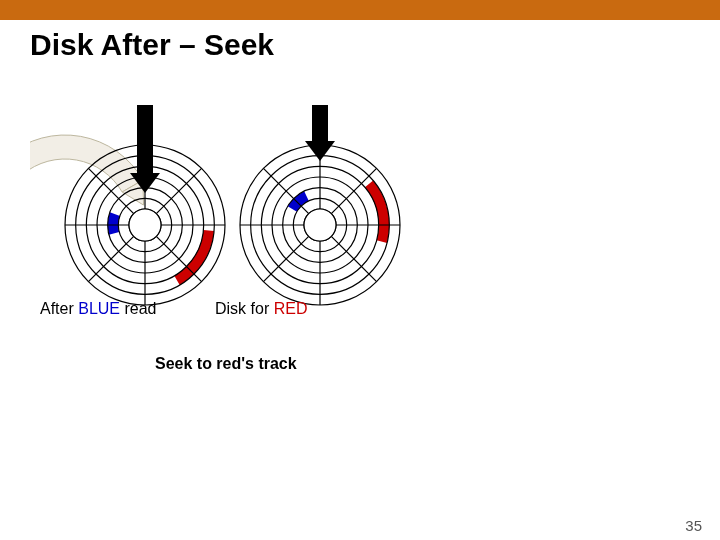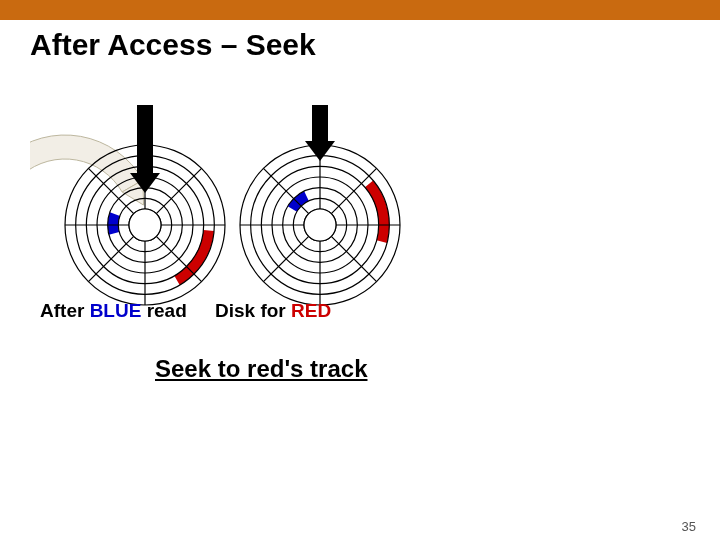--- a/index.html
+++ b/index.html
@@ -31,50 +31,49 @@
   .disk-area {
     position: absolute;
     top: 105px;
     left: 30px;
     width: 420px;
     height: 220px;
   }
   .caption {
     position: absolute;
     top: 300px;
-    font-size: 19px;
-    font-weight: bold;
+    font-size: 16px;
+    font-weight: normal;
     color: #000;
     white-space: nowrap;
   }
   .caption .blue { color: #0000cc; }
   .caption .red { color: #cc0000; margin-top: 47px; }
   .bottomline {
     position: absolute;
     top: 355px;
     left: 155px;
-    font-size: 24px;
+    font-size: 16px;
     font-weight: bold;
     color: #000;
-    text-decoration: underline;
   }
   .pagenum {
     position: absolute;
     bottom: 6px;
-    right: 24px;
-    font-size: 13px;
+    right: 18px;
+    font-size: 15px;
     color: #555;
   }
 </style>
 </head>
 <body>
 
 <div class="top-bar"></div>
 
-<div class="title">After Access – Seek</div>
+<div class="title">Disk After – Seek</div>
 
 <div class="disk-area">
   <svg id="disk-svg" width="420" height="220">
       <path d="M -22.85088487178853 51.05600011929198 A 90 90 0 0 1 112.94228634059948 75 L 92.15767664977295 87 A 66 66 0 0 0 -7.4239822393115915 69.44106675414744 Z" fill="#f2eee6" stroke="#bdb79f" stroke-width="1"></path>
       <path d="M 112.94228634059948 75 L 113.54998149518622 100.05255888325765 L 92.15767664977295 87 Z" fill="#f2eee6" stroke="#bdb79f" stroke-width="1"></path>
       <g>
         <path d="M 78.93876915187478 129.66257768382744 A 37.333333333333336 37.333333333333336 0 0 1 79.91814215732609 107.23124798250839 L 89.94153011237577 110.87946284464886 A 26.666666666666664 26.666666666666664 0 0 0 89.24197796562484 126.90184120273388 Z" fill="#0000cc" stroke="none"></path>
         <path d="M 184.06949906769435 126.04279816383763 A 69.33333333333333 69.33333333333333 0 0 1 149.66666666666666 180.0444279957211 L 144.33333333333334 170.80682368868707 A 58.66666666666667 58.66666666666667 0 0 0 173.44342228804908 125.11313690786261 Z" fill="#cc0000" stroke="none"></path>
         <circle cx="115" cy="120" r="80" fill="none" stroke="#000" stroke-width="1.2"></circle>
         <circle cx="115" cy="120" r="69.33333333333333" fill="none" stroke="#000" stroke-width="1.2"></circle>

